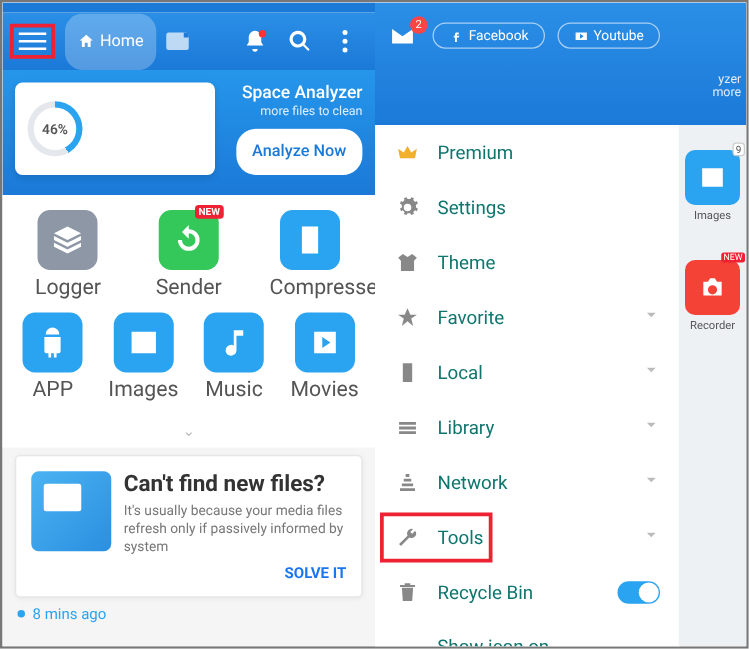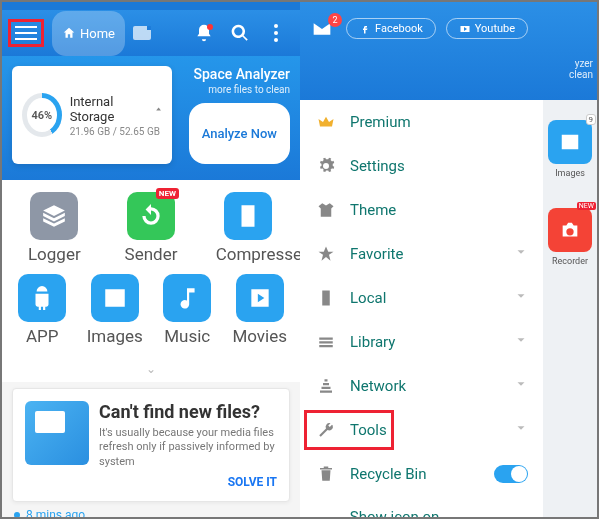--- a/index.html
+++ b/index.html
@@ -72,21 +72,21 @@
   .ring::after{content:"";position:absolute;inset:5px;background:#fff;border-radius:50%;}
   .ring span{position:relative;z-index:1;font-size:11px;font-weight:600;color:#555;}
   .storage-info .name{font-size:13px;color:#333;display:flex;align-items:center;gap:3px;}
   .storage-info .name svg{width:8px;height:8px;fill:#888;transform:rotate(-90deg);}
   .storage-info .sub{font-size:10px;color:#888;margin-top:2px;}
   .analyzer { width: 110px; text-align:right; }
   .analyzer .t{font-size:14px;font-weight:500;}
   .analyzer .s{font-size:10px;opacity:.85;margin:2px 0 8px;}
   .analyze-btn{
     background:#fff;color:#1b79d8;border-radius:16px;
-    padding:22px 12px;font-size:13px;font-weight:500;display:inline-block;
+    padding:10px 12px;font-size:13px;font-weight:500;display:inline-block;
     border:1px solid rgba(255,255,255,.6);
   }
 
   .grid-area { background:#fff; padding: 12px 4px 4px; }
   .row { display:flex; justify-content:space-around; margin-bottom:10px;}
   .tile { width:64px; text-align:center; position:relative;}
   .tile .ic {
     width:48px;height:48px;border-radius:10px;margin:0 auto 4px;
     display:flex;align-items:center;justify-content:center;
   }
@@ -198,29 +198,20 @@
             <span></span>
           </div>
       </div>
     </div>
 
     <div class="blue-area">
       <div class="storage-card">
         <div class="ring">
           <span>46%</span>
         </div>
-        <div class="storage-info">
-          <div class="name">
-            <span>Internal Storage</span>
-            <svg viewBox="0 0 24 24">
-                <path d="M7 4l10 8-10 8z"></path>
-              </svg>
-          </div>
-          <div class="sub">21.96 GB / 52.65 GB</div>
-        </div>
       </div>
       <div class="analyzer">
         <div class="t">Space Analyzer</div>
         <div class="s">more files to clean</div>
         <div class="analyze-btn">Analyze Now</div>
       </div>
     </div>
 
     <div class="grid-area">
       <div class="row">
@@ -319,21 +310,21 @@
         </div>
         <div class="soc-btn">
           <svg viewBox="0 0 24 24">
               <path d="M3 6h18v12H3zM10 8v8l6-4-6-4z"></path>
             </svg>
           <span>Youtube</span>
         </div>
       </div>
       <div class="r-remnant">
         <div>yzer</div>
-        <div>clean</div>
+        <div>more</div>
       </div>
     </div>
 
     <div class="r-list" style="width:244px;">
       <div class="r-item premium">
         <span class="ricon">
             <svg viewBox="0 0 24 24">
               <path d="M4 18h16l2-10-6 4-4-7-4 7-6-4 2 10z"></path>
             </svg>
           </span>

